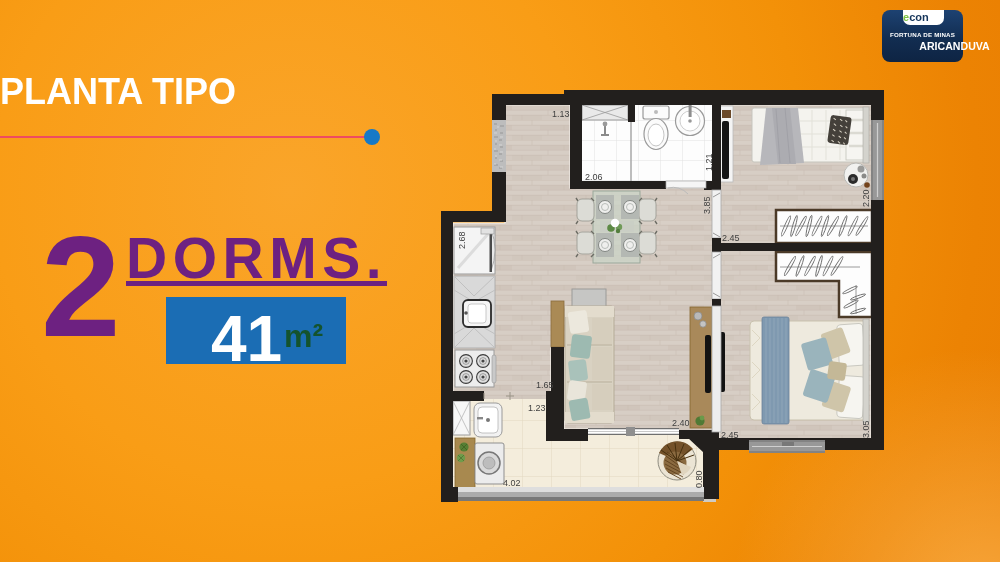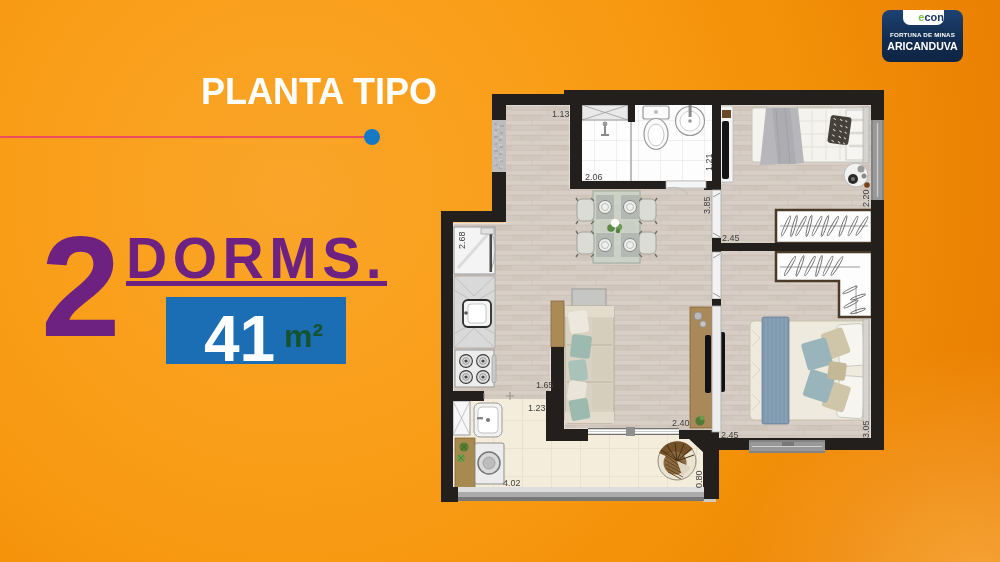--- a/index.html
+++ b/index.html
@@ -9,43 +9,43 @@
         radial-gradient(circle 330px at 98% 106%, rgba(255,190,95,.6), rgba(255,190,95,0) 75%),
         radial-gradient(circle 780px at 29% 34%, #faa52a 0%, #f99d16 38%, #f39108 66%, #ec8303 88%, #ea7f02 100%);
   }
   .abs{position:absolute;}
 </style>
 </head>
 <body>
 
 <div class="bg"></div>
 
-<div class="abs" style="left:0;top:71px;width:437px;text-align:right;color:#ffffff;font-weight:bold;font-size:36px;letter-spacing:0px;">PLANTA TIPO</div>
+<div class="abs" style="left:0;top:71px;width:437px;text-align:left;color:#ffffff;font-weight:bold;font-size:36px;letter-spacing:0px;">PLANTA TIPO</div>
 
 <div class="abs" style="left:0;top:136px;width:366px;height:2px;background:#ef4b60;"></div>
 
 <div class="abs" style="left:364px;top:129px;width:16px;height:16px;border-radius:50%;background:#1679c6;"></div>
 
 <div class="abs" style="left:41px;top:215px;font-size:143px;font-weight:bold;color:#6d2181;line-height:1;">2</div>
 
 <div class="abs" style="left:126px;top:230px;font-size:57px;font-weight:bold;color:#6d2181;letter-spacing:5.5px;line-height:1;text-decoration:underline;">DORMS.</div>
 
 <div class="abs" style="left:166px;top:297px;width:180px;height:67px;background:#1b6db4;"></div>
 
-<div class="abs" style="left:204px;top:307px;font-size:64px;font-weight:bold;color:#ffffff;line-height:1;">41</div>
+<div class="abs" style="left:211px;top:307px;font-size:64px;font-weight:bold;color:#ffffff;line-height:1;">41</div>
 
 <div class="abs" style="left:284px;top:320px;font-size:32px;font-weight:bold;color:#14532d;line-height:1;">m²</div>
 
 <div class="abs" style="left:882px;top:10px;width:81px;height:52px;border-radius:8px;background:linear-gradient(180deg,#1d4272 0%,#122d51 55%,#0e2443 100%);"></div>
 
-<div class="abs" style="left:903px;top:10px;width:41px;height:15px;background:#ffffff;border-radius:0 0 7px 7px;text-align:right;font-size:11px;font-weight:bold;line-height:14px;color:#16365c;"><span style="color:#7cc242;">e</span>con</div>
+<div class="abs" style="left:903px;top:10px;width:41px;height:15px;background:#ffffff;border-radius:0 0 7px 7px;text-align:left;font-size:11px;font-weight:bold;line-height:14px;color:#16365c;"><span style="color:#7cc242;">e</span>con</div>
 
 <div class="abs" style="left:882px;top:31px;width:81px;text-align:center;color:#fff;font-weight:bold;font-size:6.2px;letter-spacing:.2px;">FORTUNA DE MINAS</div>
 
-<div class="abs" style="left:882px;top:40px;width:81px;text-align:center;color:#fff;font-weight:bold;font-size:10.6px;">ARICANDUVA</div>
+<div class="abs" style="left:882px;top:40px;width:81px;text-align:center;color:#fff;font-weight:bold;font-size:10.6px;padding-left:32px;">ARICANDUVA</div>
 
 <svg class="abs" style="left:0;top:0;" width="1000" height="562" viewBox="0 0 1000 562">
 <defs>
   <pattern id="wood" width="64" height="20" patternUnits="userSpaceOnUse">
     <rect width="64" height="20" fill="#d4cac1"></rect>
     <rect y="0" width="64" height="5" fill="#d8cfc6"></rect>
     <rect y="10" width="64" height="5" fill="#d7cec5"></rect>
     <rect x="28" y="5" width="36" height="5" fill="#d0c5bb"></rect>
     <rect x="0" y="15" width="30" height="5" fill="#d1c7bd"></rect>
     <path d="M0,0.25 H64 M0,5.25 H64 M0,10.25 H64 M0,15.25 H64" stroke="#c6bab0" stroke-width="0.5"></path>

